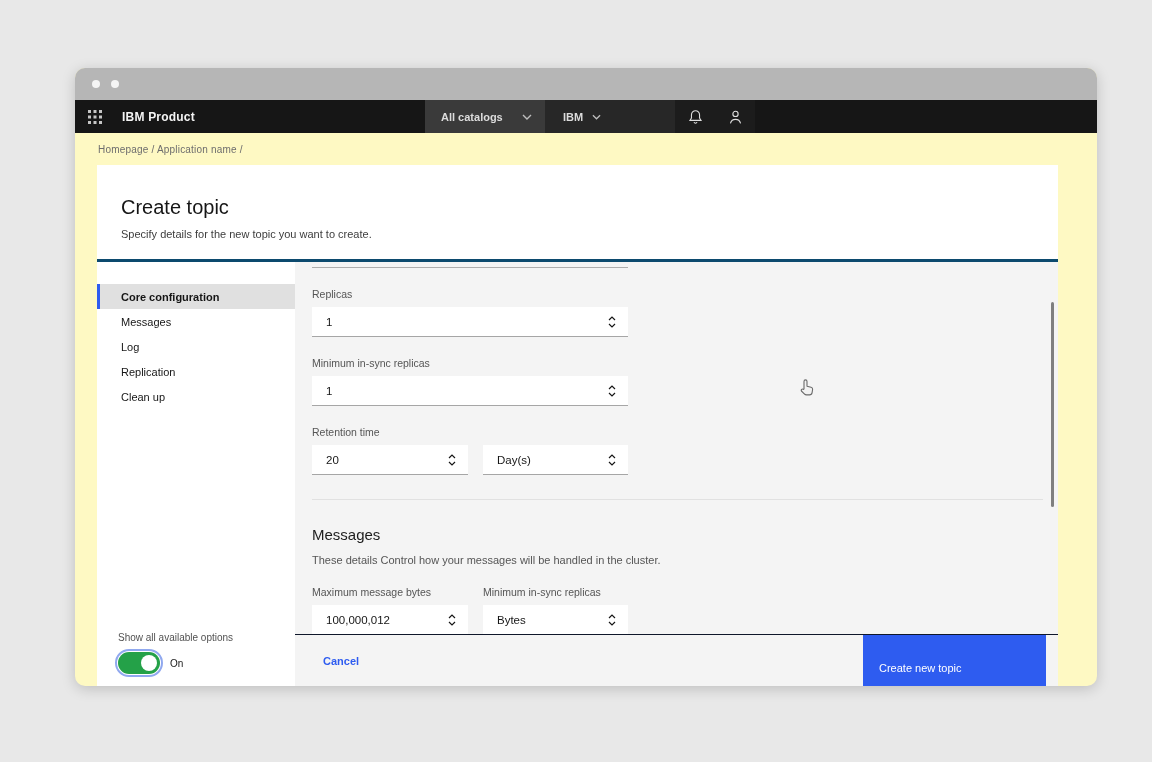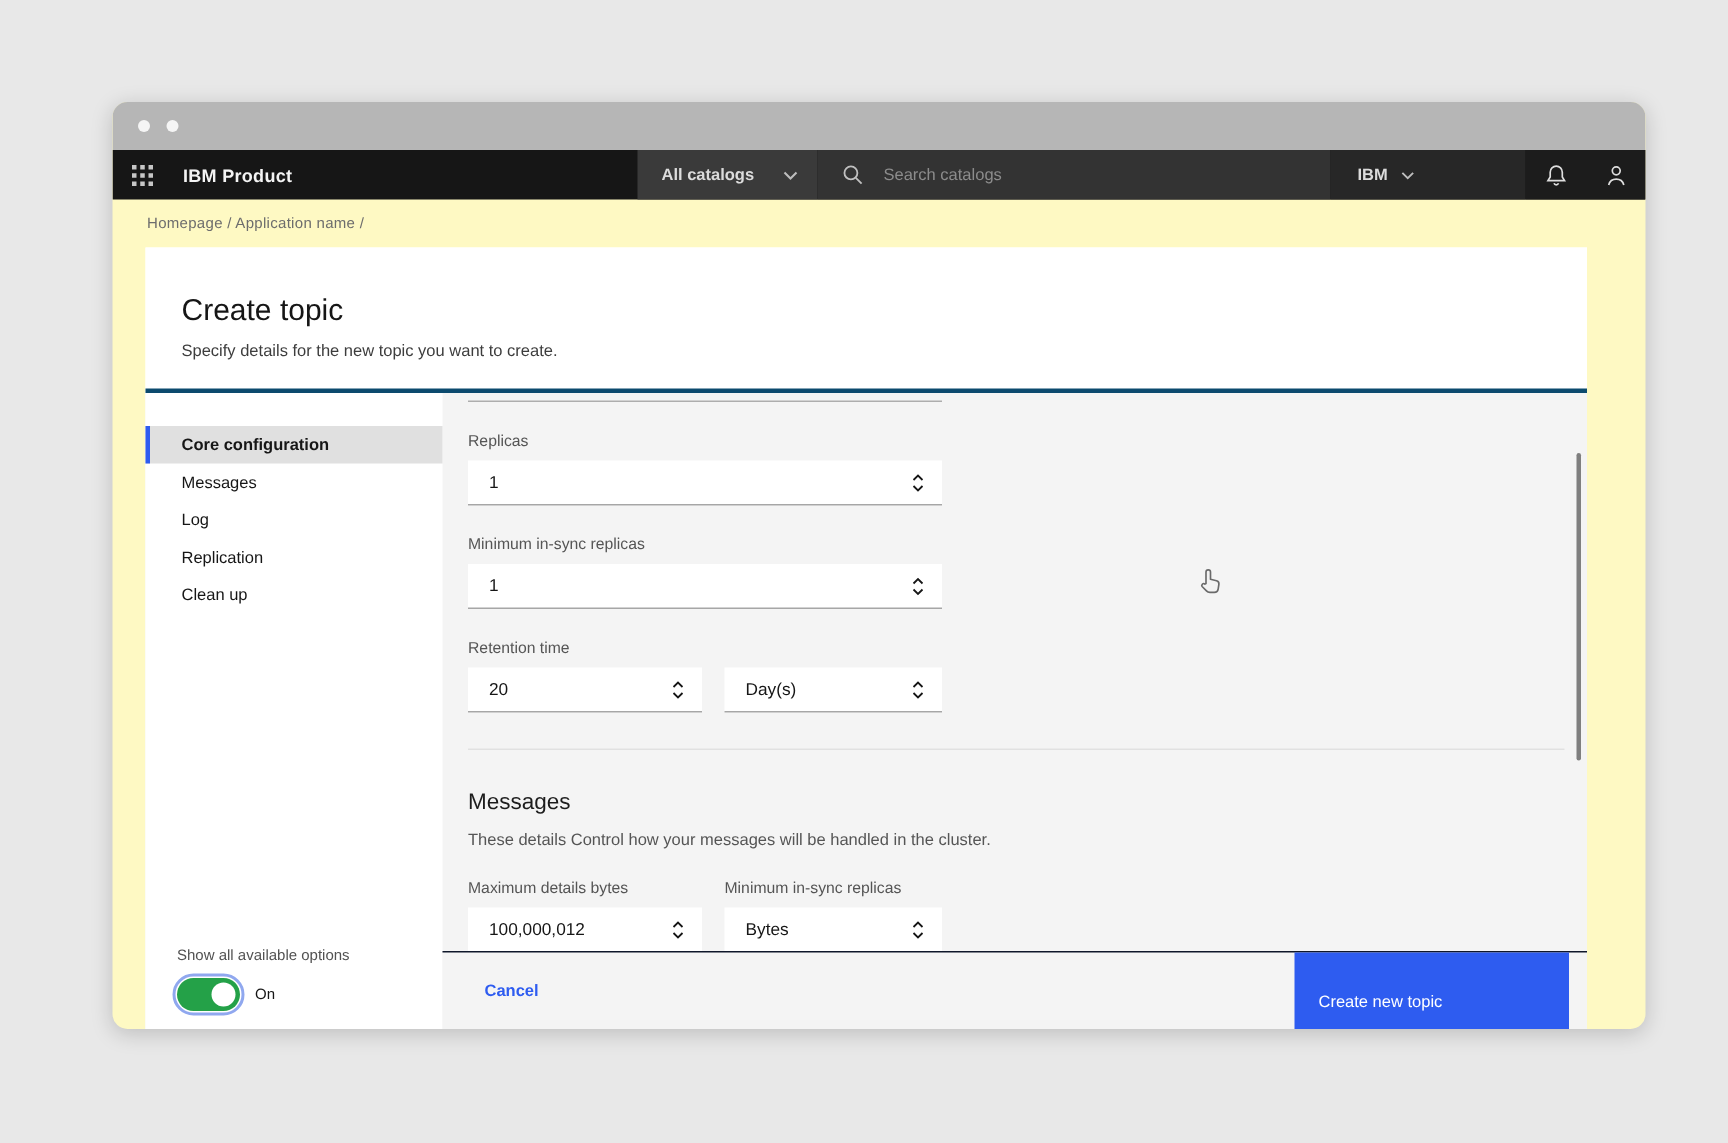--- a/index.html
+++ b/index.html
@@ -98,27 +98,20 @@
     </div>
     <div class="product">IBM Product</div>
 
     <div class="seg-catalogs">
       <span>All catalogs</span>
       <svg width="10" height="6" viewBox="0 0 10 6" fill="none" stroke="#bdbdbd" stroke-width="1.4">
           <polyline points="1,1 5,5 9,1"></polyline>
         </svg>
     </div>
 
-    <div class="seg-search">
-      <svg width="15" height="15" viewBox="0 0 16 16" fill="none" stroke="#c0c0c0" stroke-width="1.3">
-        <circle cx="6.7" cy="6.7" r="4.6"></circle>
-          <line x1="10.2" y1="10.2" x2="14.3" y2="14.3"></line>
-      </svg>
-      <span class="ph">Search catalogs</span>
-    </div>
 
     <div class="seg-ibm">
       <span>IBM</span>
       <svg width="9" height="6" viewBox="0 0 10 6" fill="none" stroke="#bdbdbd" stroke-width="1.4">
           <polyline points="1,1 5,5 9,1"></polyline>
         </svg>
     </div>
 
     <div class="seg-icons">
       <div class="hdr-iconbtn">
@@ -222,21 +215,21 @@
             </div>
           </div>
 
           <div class="sec-divider"></div>
 
           <div class="sec-title">Messages</div>
           <div class="sec-desc">These details Control how your messages will be handled in the cluster.</div>
 
           <div class="fields-row">
             <div class="field">
-              <div class="f-label">Maximum details bytes</div>
+              <div class="f-label">Maximum message bytes</div>
               <div class="t-input w-a">
                 <span>100,000,012</span>
                 <span class="stepper">
                   <svg width="8" height="5" viewBox="0 0 8 5" fill="none" stroke="#161616" stroke-width="1.2">
                       <polyline points="1,4 4,1 7,4"></polyline>
                     </svg>
                   <svg width="8" height="5" viewBox="0 0 8 5" fill="none" stroke="#161616" stroke-width="1.2">
                       <polyline points="1,1 4,4 7,1"></polyline>
                     </svg>
                 </span>

